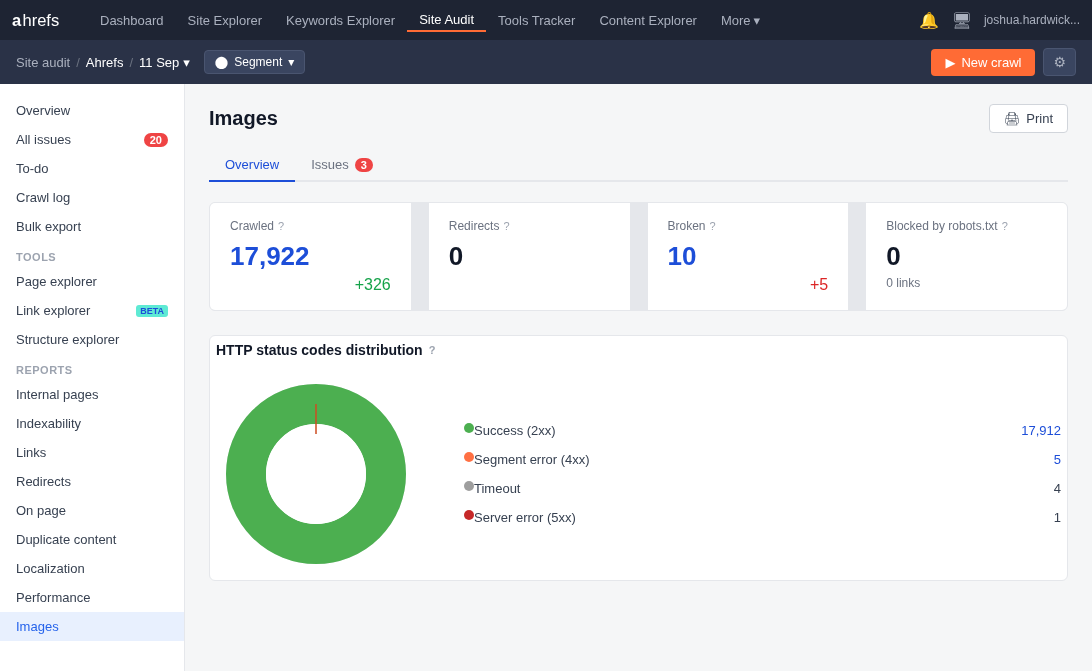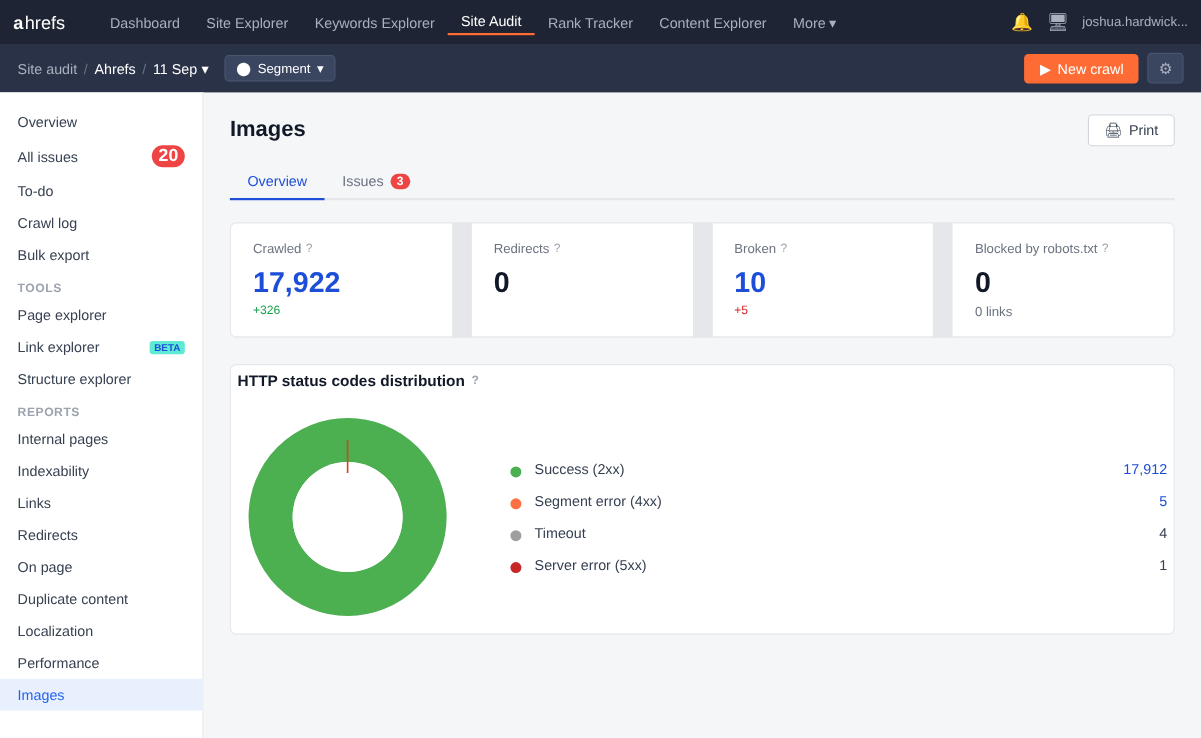--- a/index.html
+++ b/index.html
@@ -112,21 +112,21 @@
       display: flex;
       align-items: center;
       justify-content: space-between;
       position: relative;
     }
     .sidebar-item.active { background: #e8f0fe; color: #2563eb; font-weight: 500; }
     .sidebar-badge {
       background: #ef4444;
       color: #fff;
       border-radius: 10px;
-      font-size: 16px;
+      font-size: 11px;
       padding: 1px 6px;
       font-weight: 600;
     }
     .sidebar-section-label {
       padding: 10px 16px 4px;
       font-size: 11px;
       font-weight: 700;
       color: #9ca3af;
       text-transform: uppercase;
       letter-spacing: 0.5px;
@@ -183,54 +183,54 @@
       padding: 1px 6px;
       font-weight: 600;
     }
 
     
     .stat-cards { display: flex; gap: 18px; margin-bottom: 24px; background: #e5e7eb; border: 1px solid #e5e7eb; border-radius: 6px; overflow: hidden; }
     .stat-card { background: #fff; padding: 16px 20px; flex: 1; min-width: 0; }
     .stat-label { font-size: 12px; color: #6b7280; margin-bottom: 8px; display: flex; align-items: center; gap: 4px; }
     .stat-value { font-size: 26px; font-weight: 700; color: #1d4ed8; margin-bottom: 4px; }
     .stat-value.dark { color: #111827; }
-    .stat-change { font-size: 11px; color: #16a34a; }
+    .stat-change { font-size: 16px; color: #16a34a; text-align: right; }
     .stat-change.red { color: #dc2626; }
     .stat-links { font-size: 12px; color: #6b7280; }
     .info-icon { color: #9ca3af; font-size: 11px; cursor: pointer; }
 
     
     .section-title { font-size: 14px; font-weight: 600; color: #111827; margin-bottom: 16px; display: flex; align-items: center; gap: 6px; }
     .chart-section { background: #fff; border: 1px solid #e5e7eb; border-radius: 6px; padding: 6px; }
     .chart-container { display: flex; align-items: center; gap: 48px; }
     .donut-wrapper { position: relative; width: 200px; height: 200px; flex-shrink: 0; }
     .legend { flex: 1; display: flex; flex-direction: column; gap: 14px; }
     .legend-item { display: flex; align-items: center; justify-content: space-between; }
-    .legend-left { display: flex; align-items: flex-end; gap: 12px; }
+    .legend-left { display: flex; align-items: flex-start; gap: 0; }
     .legend-dot { width: 10px; height: 10px; border-radius: 50%; flex-shrink: 0; }
     .legend-label { font-size: 13px; color: #374151; }
     .legend-value { font-size: 13px; color: #1d4ed8; font-weight: 500; }
     .legend-value.dark { color: #374151; }
   </style>
 </head>
 <body>
 
 <nav class="top-nav">
   <div class="nav-logo">
     <svg viewBox="0 0 80 28" fill="none">
       <text x="0" y="22" font-size="22" font-weight="800" fill="white" font-family="Arial">a</text>
       <text x="14" y="22" font-size="22" font-weight="400" fill="white" font-family="Arial">hrefs</text>
     </svg>
   </div>
   <div class="nav-links">
     <span class="nav-link">Dashboard</span>
     <span class="nav-link">Site Explorer</span>
     <span class="nav-link">Keywords Explorer</span>
     <span class="nav-link active">Site Audit</span>
-    <span class="nav-link">Rank Tracker</span>
+    <span class="nav-link">Tools Tracker</span>
     <span class="nav-link">Content Explorer</span>
     <span class="nav-link nav-more">
       <span>More</span>
       <span>▾</span>
     </span>
   </div>
   <div class="nav-right">
     <span class="nav-icon">🔔</span>
     <span class="nav-icon">🖥</span>
     <span class="nav-user">joshua.hardwick...</span>

